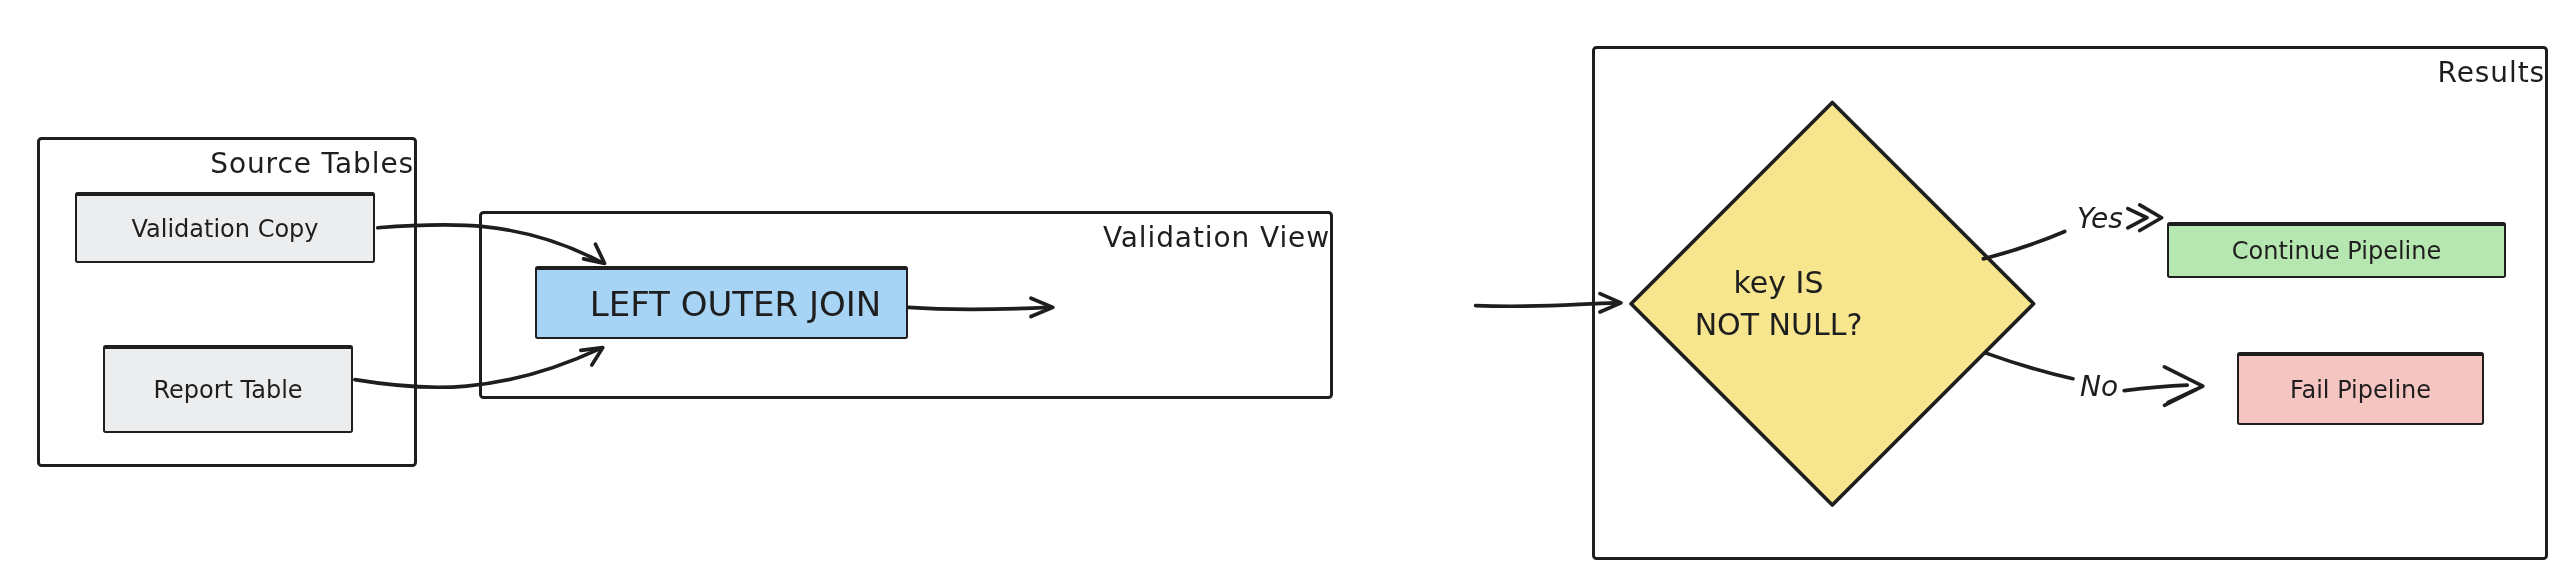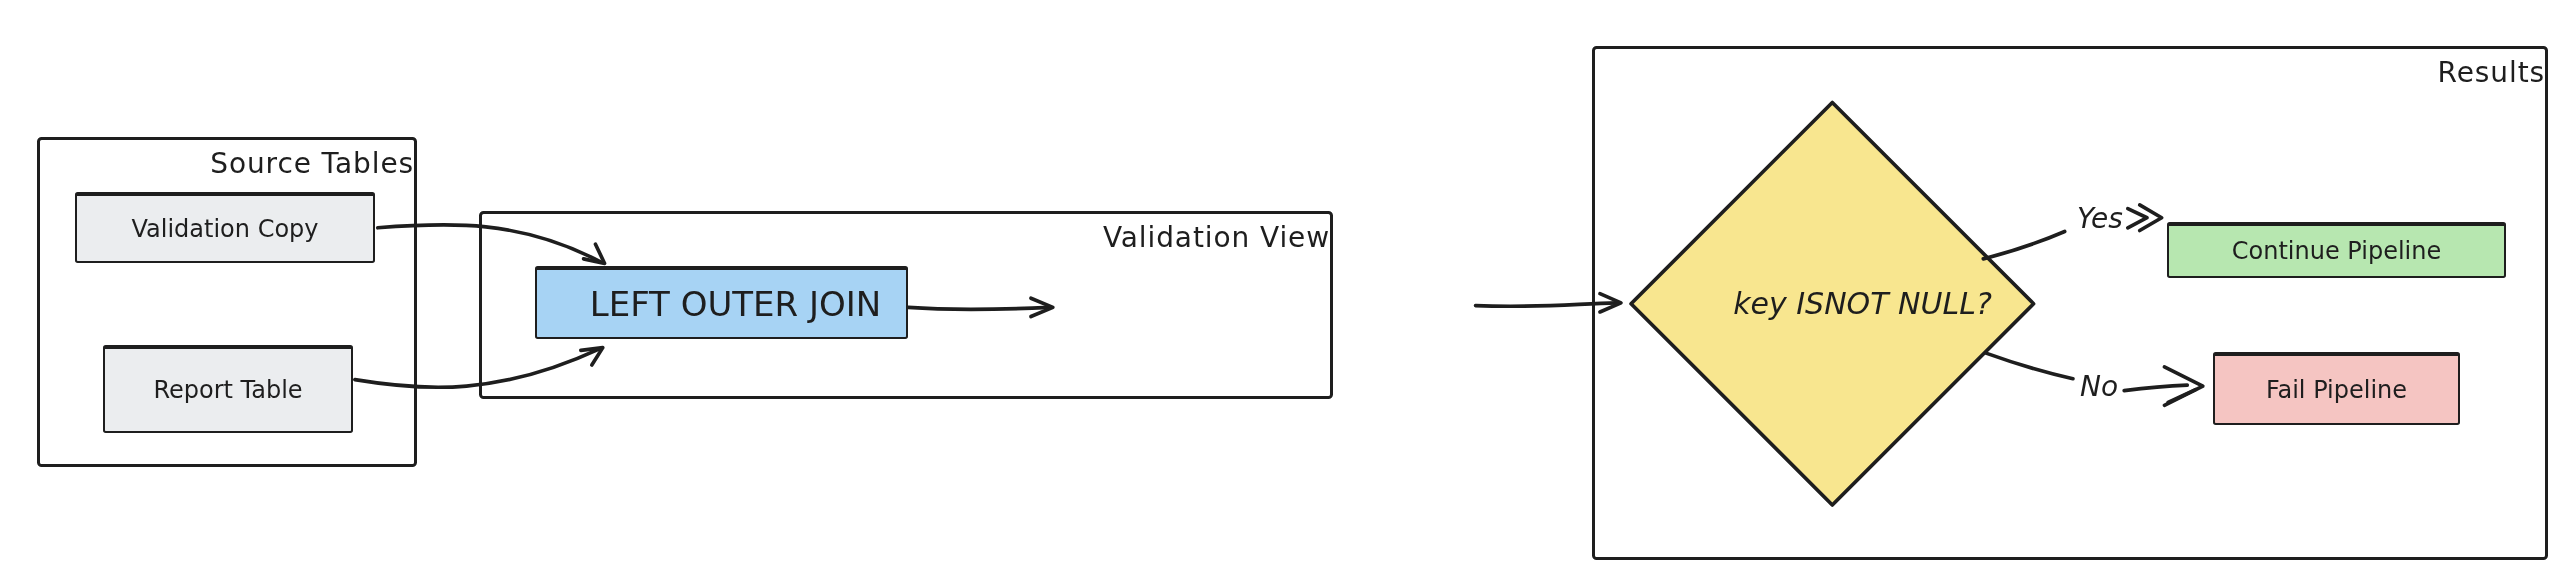--- a/index.html
+++ b/index.html
@@ -55,35 +55,35 @@
     display: flex;
     align-items: center;
     justify-content: center;
     font-size: 24px;
     white-space: nowrap;
     z-index: 3;
   }
   .node.table   { background: var(--table_fill); }
   .node.view    { background: var(--view_fill); padding-left: 28px; }
   .node.success { background: var(--success_fill); }
-  .node.fail    { background: var(--fail_fill); }
+  .node.fail    { background: var(--fail_fill); margin-left: 24px; }
 
   .decision-shape {
     fill: var(--decision_fill);
     stroke: var(--stroke);
     stroke-width: 4;
     stroke-linejoin: round;
   }
   .decision-text {
     position: absolute;
-    left: 1725px; top: 245px;
+    left: 1641px; top: 245px;
     width: 275px; height: 117px;
-    display: flex; flex-direction: row;
+    display: flex; flex-direction: column;
     align-items: center; justify-content: center;
-    font-size: 30px; font-style: italic;
+    font-size: 30px; 
     line-height: 1.4;
     text-align: center;
     z-index: 3;
   }
   .edge-label {
     position: absolute;
     width: 82px; height: 37px;
     display: flex; align-items: center; justify-content: center;
     font-size: 28px; font-style: italic;
     z-index: 3;

